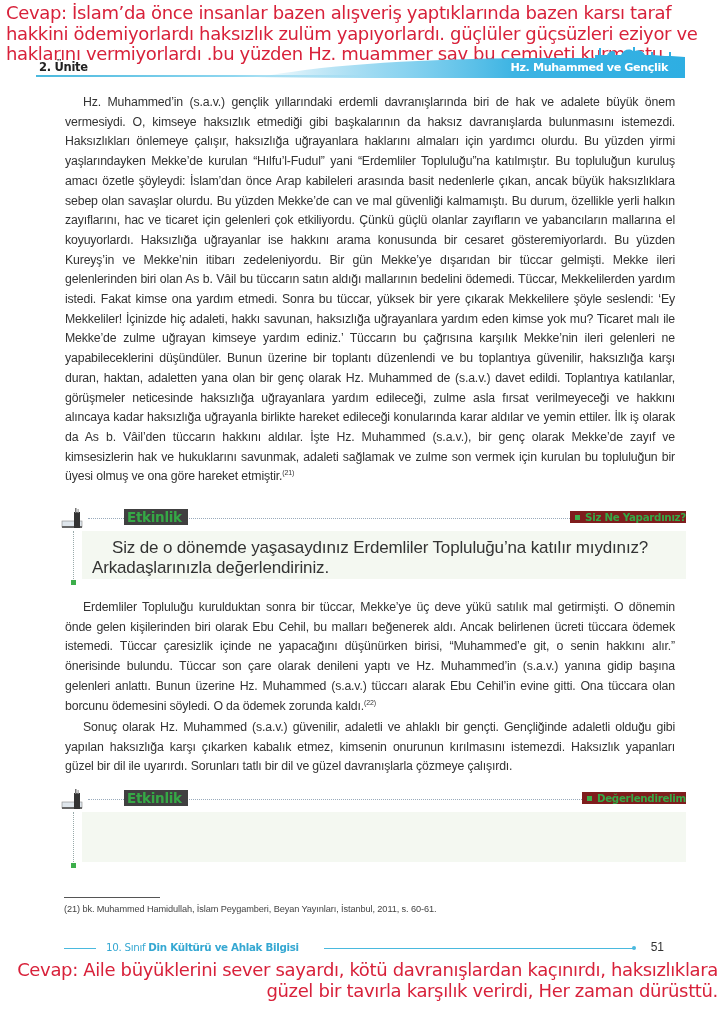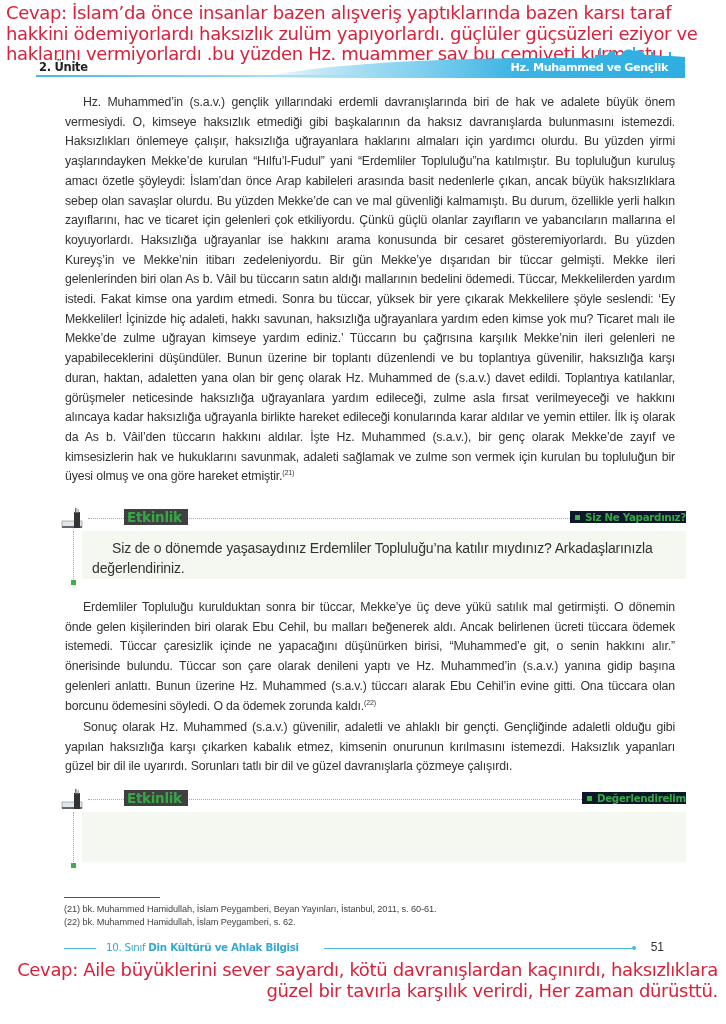--- a/index.html
+++ b/index.html
@@ -25,24 +25,24 @@
 
   .activity { position:absolute; left:58px; width:632px; }
   .act1 { top:507px; height:78px; }
   .act2 { top:788px; height:80px; }
   .act-icon { position:absolute; left:2px; top:0; width:30px; height:24px; }
   .act-dots-v { position:absolute; left:15px; top:24px; bottom:6px; border-left:1px dotted #9aa; }
   .act-square { position:absolute; left:13px; bottom:0; width:5px; height:5px; background:#3cae4a; }
   .act-header { position:absolute; left:30px; right:4px; top:0; height:22px; }
   .act-dots-h { position:absolute; left:0; right:0; top:11px; border-top:1px dotted #9ab; }
   .act-title { position:absolute; left:36px; top:2px; background:#404040; padding:0 6px 0 3px; font-family:"DejaVu Sans", sans-serif; font-weight:bold; font-size:13.5px; color:#35a845; letter-spacing:-0.3px; }
-  .act-tag { position:absolute; right:0; top:4px; background:#0f172a; padding-left:5px; font-family:"DejaVu Sans", sans-serif; font-weight:bold; font-size:10.3px; color:#35a845; letter-spacing:-0.3px; }
+  .act-tag { position:absolute; right:0; top:4px; background:#7f1d1d; padding-left:5px; font-family:"DejaVu Sans", sans-serif; font-weight:bold; font-size:10.3px; color:#35a845; letter-spacing:-0.3px; }
   .act-tag::before { content:""; display:inline-block; width:5px; height:5px; background:#3cae4a; margin-right:5px; vertical-align:1px; }
   .act-box { position:absolute; left:24px; right:4px; top:24px; bottom:6px; background:#f4f8f1; }
-  .act-text { position:absolute; left:34px; right:14px; top:31px; font-size:14px; line-height:20px; color:#333; letter-spacing:-0.15px; }
+  .act-text { position:absolute; left:34px; right:14px; top:31px; font-size:17px; line-height:20px; color:#333; letter-spacing:-0.15px; }
   .act-text p { margin:0; text-indent:20px; }
 
   .footnotes { position:absolute; left:64px; top:897px; width:600px; }
   .fn-rule { width:96px; height:1px; background:#555; margin-bottom:5px; }
   .fn { font-size:9.2px; line-height:12.5px; color:#444; letter-spacing:-0.1px; }
 
   .footer { position:absolute; left:64px; top:940px; width:600px; height:16px; }
   .footer-line1 { position:absolute; left:0; top:8px; width:32px; height:1px; background:#4ab9de; }
   .footer-text { position:absolute; left:42px; top:1px; font-family:"DejaVu Sans", sans-serif; font-size:10.3px; color:#36a8d2; letter-spacing:-0.3px; }
   .footer-text b { font-weight:bold; }
@@ -119,21 +119,20 @@
     <div class="act-dots-h"></div>
     <span class="act-title">Etkinlik</span>
     <span class="act-tag">Değerlendirelim</span>
   </div>
   <div class="act-box"></div>
 </div>
 
 <div class="footnotes">
   <div class="fn-rule"></div>
   <div class="fn">(21)  bk. Muhammed Hamidullah, İslam Peygamberi, Beyan Yayınları, İstanbul, 2011, s. 60-61.</div>
-  <div class="fn">(22)  bk. Muhammed Hamidullah, İslam Peygamberi, s. 62.</div>
 </div>
 
 <div class="footer">
   <div class="footer-line1"></div>
   <span class="footer-text"><span>10. Sınıf</span> <b>Din Kültürü ve Ahlak Bilgisi</b></span>
   <div class="footer-line2"></div>
   <div class="footer-dot"></div>
   <span class="page-num">51</span>
 </div>
 

